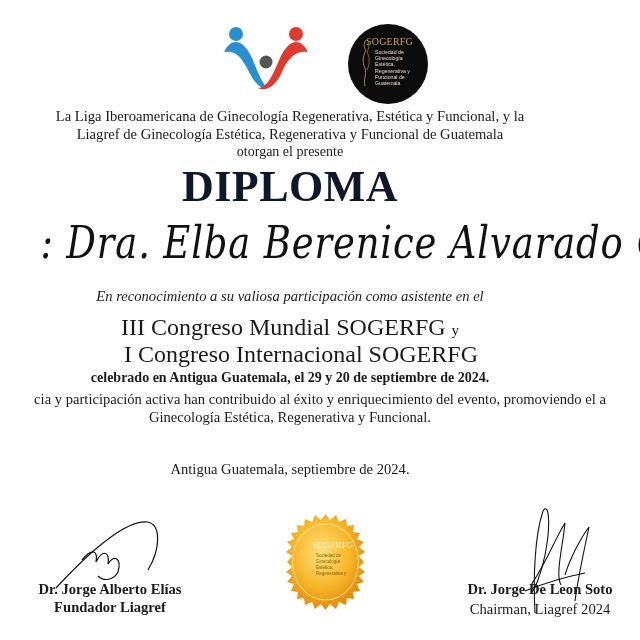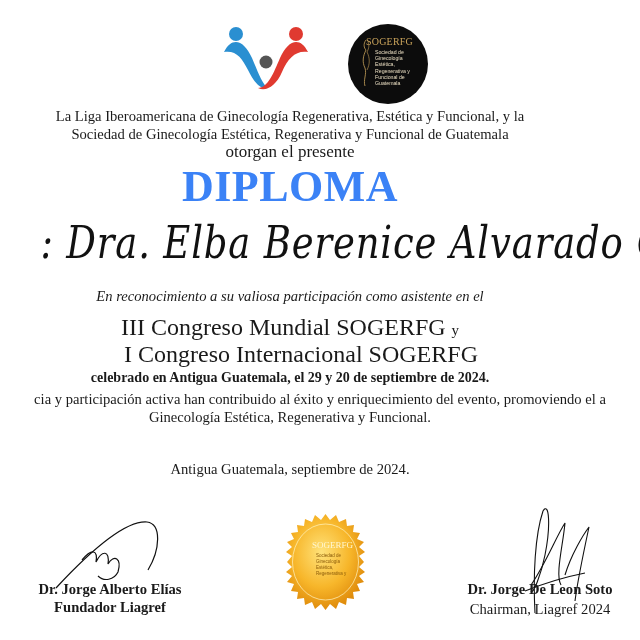--- a/index.html
+++ b/index.html
@@ -7,22 +7,22 @@
   .abs { position:absolute; }
   .center { left:0; width:580px; text-align:center; white-space:nowrap; }
   #logo-liga { left:222px; top:22px; width:88px; height:72px; }
   #logo-sog { left:348px; top:24px; width:80px; height:80px; border-radius:50%; background:#0c0c0c; }
   .sog-title { position:absolute; left:18px; top:12px; color:#c9a35b; font-size:10px; font-family:"Liberation Serif",serif; letter-spacing:0.2px; }
   .sog-sub { position:absolute; left:27px; top:25px; color:#e8dcc0; font-size:5.2px; line-height:6.2px; font-family:"Liberation Sans",sans-serif; }
   .sog-fig { position:absolute; left:12px; top:14px; width:12px; height:50px; }
   .hdr { font-size:14.6px; line-height:17px; }
   #hdr1 { top:108px; }
   #hdr2 { top:126px; }
-  #hdr3 { top:143px; font-size:17px; }
-  #title { top:162px; font-size:44px; font-weight:bold; letter-spacing:0.5px; line-height:50px; color:#3b82f6; }
+  #hdr3 { top:143px; font-size:14px; }
+  #title { top:162px; font-size:44px; font-weight:bold; letter-spacing:0.5px; line-height:50px; color:#0f172a; }
   #recipient { top:213px; font-size:44px; font-style:italic; font-family:"DejaVu Serif",serif; left:-14px; width:680px; line-height:60px; color:#111; letter-spacing:1px; transform:scaleX(0.84); transform-origin:center; font-weight:normal; }
   #recog { top:288px; font-size:14.6px;font-style:italic; }
   #congress1 { top:313px; font-size:24px; line-height:28px; }
   #congress1 .y { font-size:15px; }
   #congress2 { top:340px; font-size:24px; line-height:28px;padding-left:11px; }
   #celebrated { top:370px; font-size:14px; font-weight:bold; }
   #para1 { top:391px; font-size:14.6px; left:-40px; width:720px; }
   #para2 { top:409px; font-size:14.6px; }
   #place-date { top:461px; font-size:14.6px; }
   #sig-left { left:52px; top:520px; width:130px; height:70px; }
@@ -55,21 +55,21 @@
     <div>Sociedad de</div>
     <div>Ginecología</div>
     <div>Estética,</div>
     <div>Regenerativa y</div>
     <div>Funcional de</div>
     <div>Guatemala</div>
   </div>
 </div>
 
 <div id="hdr1" class="abs center hdr">La Liga Iberoamericana de Ginecología Regenerativa, Estética y Funcional, y la</div>
-<div id="hdr2" class="abs center hdr">Sociedad de Ginecología Estética, Regenerativa y Funcional de Guatemala</div>
+<div id="hdr2" class="abs center hdr">Liagref de Ginecología Estética, Regenerativa y Funcional de Guatemala</div>
 <div id="hdr3" class="abs center hdr">otorgan el presente</div>
 
 <div id="title" class="abs center">DIPLOMA</div>
 <div id="recipient" class="abs center">: Dra. Elba Berenice Alvarado Quiroz</div>
 
 <div id="recog" class="abs center">En reconocimiento a su valiosa participación como asistente en el</div>
 <div id="congress1" class="abs center">
   <span>III Congreso Mundial SOGERFG</span>
   <span class="y">y</span>
 </div>

